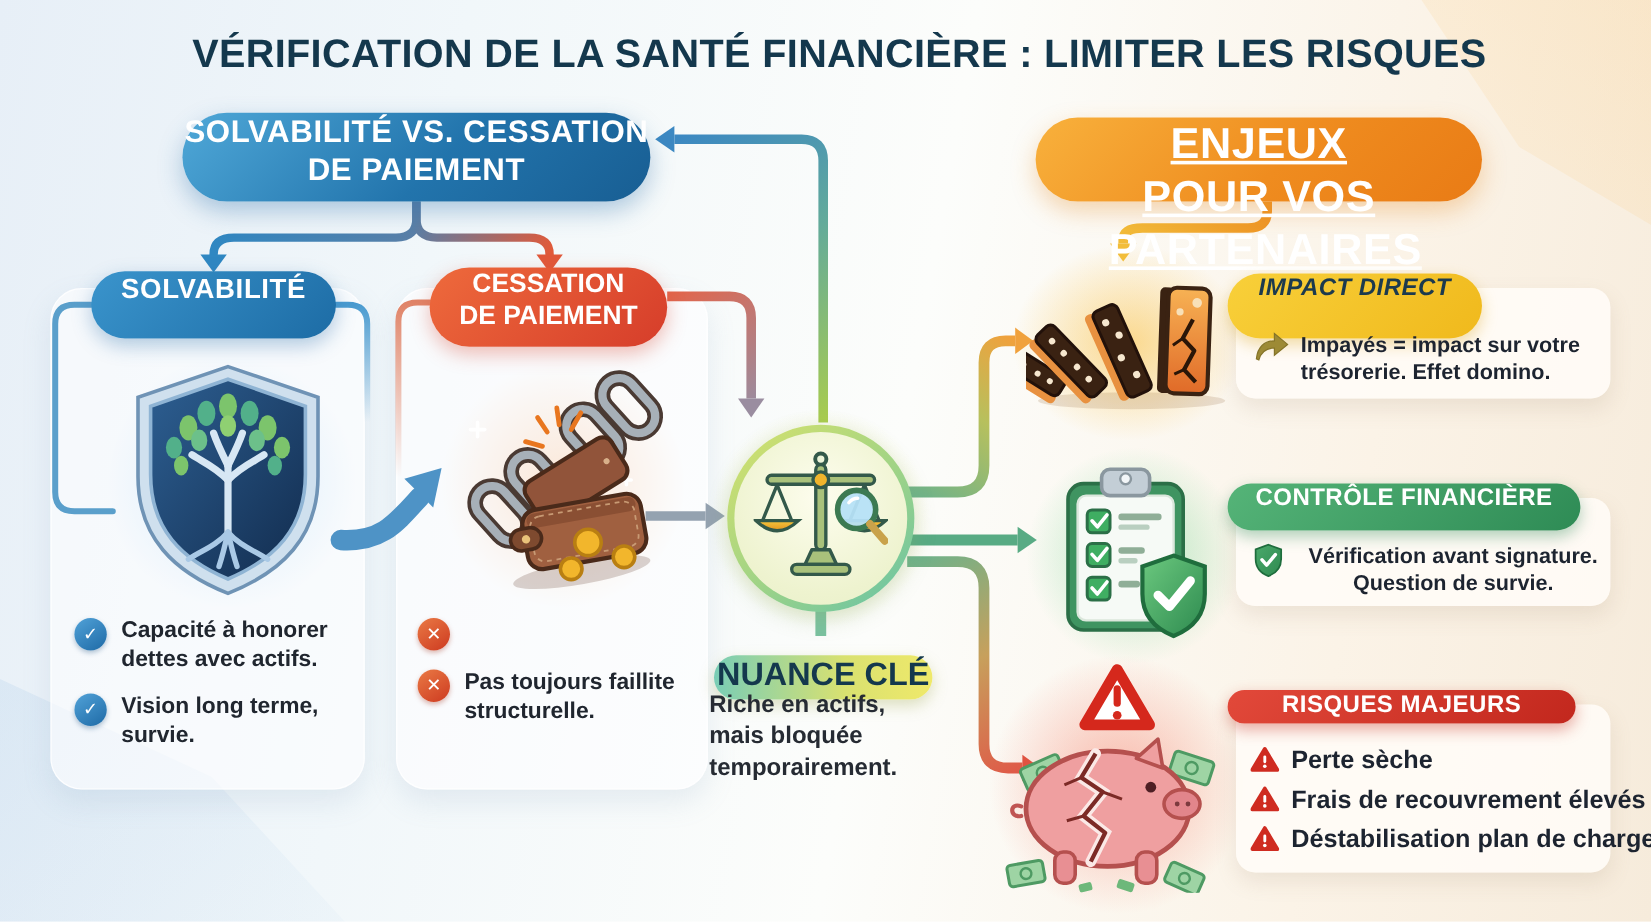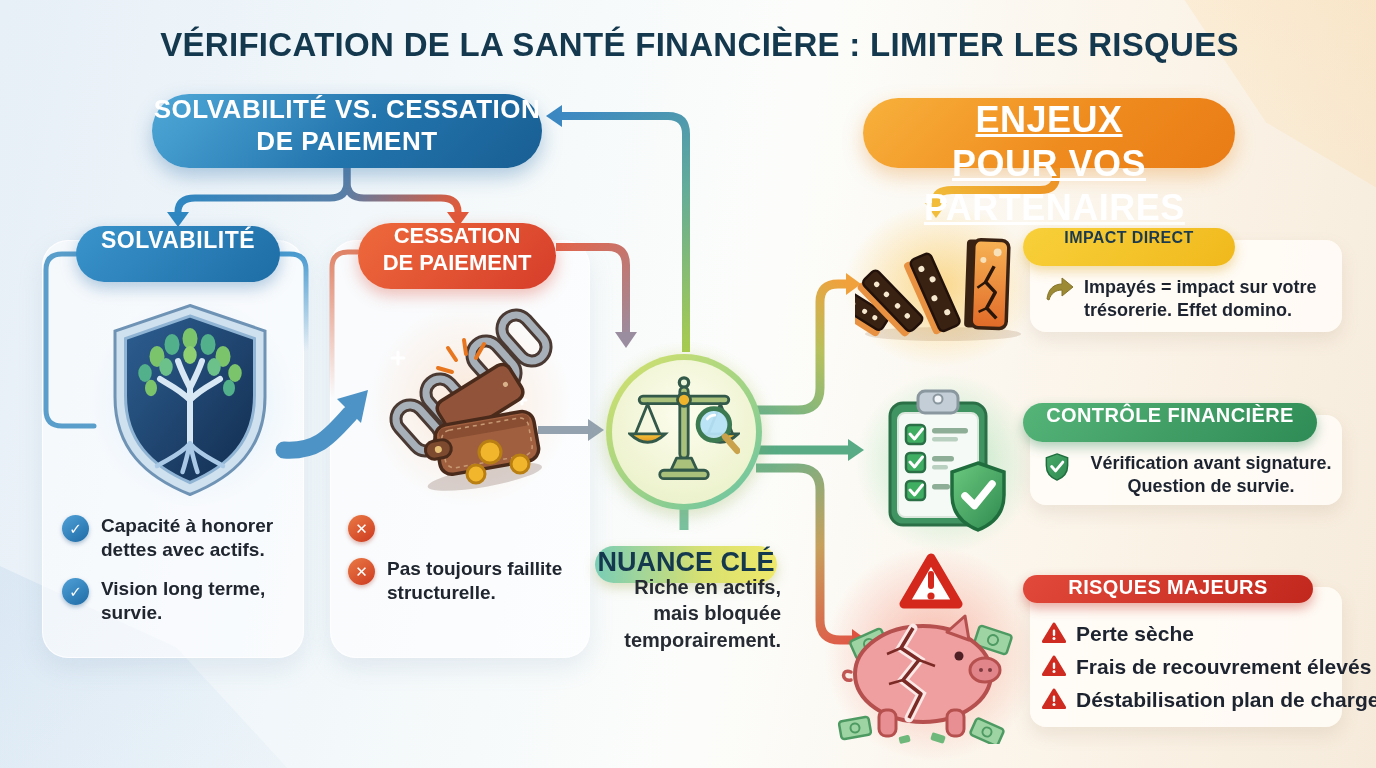--- a/index.html
+++ b/index.html
@@ -46,22 +46,22 @@
   #pill-partners{left:863px;top:98px;width:372px;height:70px;font-size:36px;letter-spacing:.5px;
     background:linear-gradient(135deg,#f8b13c,#ef8c1f 55%,#e97b15);box-shadow:0 8px 20px rgba(230,140,40,.35);text-decoration:underline;}
   #pill-partners span{width:250px;}
   #pill-solvency{left:76px;top:226px;width:204px;height:56px;font-size:23px;letter-spacing:.5px;
     background:linear-gradient(135deg,#3a94cc,#1d6ca5);box-shadow:0 6px 16px rgba(40,110,170,.35);}
   #pill-cessation{left:358px;top:223px;width:198px;height:66px;font-size:22px;
     background:linear-gradient(135deg,#ee6a3c,#d63d2a);box-shadow:0 6px 16px rgba(215,70,45,.35);}
   #pill-cessation span{width:160px;}
   #pill-nuance{left:595px;top:546px;width:182px;height:37px;font-size:27px;color:#14384d;
     background:linear-gradient(90deg,#79cdb6,#d9e170 60%,#efe96a);box-shadow:0 5px 12px rgba(160,170,80,.35);}
-  #pill-impact{left:1023px;top:228px;width:212px;height:38px;font-size:16px;color:#1c3a4e;letter-spacing:.4px;
-    background:linear-gradient(135deg,#f8d03a,#f0b91c);box-shadow:0 5px 12px rgba(220,170,40,.4);}
+  #pill-impact{left:1023px;top:228px;width:212px;height:54px;font-size:20px;color:#1c3a4e;letter-spacing:.4px;
+    background:linear-gradient(135deg,#f8d03a,#f0b91c);box-shadow:0 5px 12px rgba(220,170,40,.4);font-style:italic;}
   #pill-control{left:1023px;top:403px;width:294px;height:39px;font-size:20px;letter-spacing:.4px;
     background:linear-gradient(135deg,#55b478,#2e8b55);box-shadow:0 5px 12px rgba(50,140,90,.4);}
   #pill-risks{left:1023px;top:575px;width:290px;height:28px;font-size:20px;letter-spacing:.4px;
     background:linear-gradient(135deg,#e2493a,#c2271d);box-shadow:0 5px 12px rgba(195,45,30,.4);}
 
   .icon-box{position:absolute;z-index:3;}
   #icon-shield{left:100px;top:300px;width:180px;height:200px;}
   #icon-chain{left:372px;top:300px;width:200px;height:200px;}
   #icon-domino{left:855px;top:220px;width:170px;height:122px;}
   #icon-clipboard{left:870px;top:383px;width:150px;height:152px;}
@@ -77,21 +77,21 @@
   .bullets{position:absolute;z-index:3;width:250px;}
   #bullets-solvency{left:62px;top:514px;}
   #bullets-cessation{left:348px;top:514px;}
   .bullet{display:flex;gap:12px;margin-bottom:15px;font-size:19px;font-weight:bold;color:#20262f;line-height:1.27;}
   .bullet .btext{width:211px;}
   .bcircle{flex:0 0 auto;margin-top:1px;width:27px;height:27px;border-radius:50%;display:flex;
     align-items:center;justify-content:center;color:#fff;font-size:15px;font-weight:bold;}
   .bcircle.blue{background:linear-gradient(145deg,#51a2d8,#1e6aa6);box-shadow:0 2px 4px rgba(30,80,130,.35);}
   .bcircle.red{background:linear-gradient(145deg,#ea7a45,#cd3a20);box-shadow:0 2px 4px rgba(160,50,25,.35);}
 
-  .nuance-text{position:absolute;left:591px;top:574px;width:190px;text-align:right;z-index:3;
+  .nuance-text{position:absolute;left:591px;top:574px;width:190px;text-align:left;z-index:3;
     font-size:20px;font-weight:bold;color:#262b33;line-height:1.32;}
 
   .rrow{position:absolute;display:flex;gap:10px;z-index:3;font-size:18px;font-weight:bold;color:#1d2430;line-height:1.3;}
   #row-impact{left:1044px;top:276px;}
   #row-impact .rtext{width:256px;}
   #row-control{left:1044px;top:452px;text-align:center;}
   #row-control .rtext{width:262px;}
   .risk-rows{position:absolute;left:1042px;top:622px;z-index:3;}
   .risk-row{display:flex;gap:10px;align-items:flex-start;margin-bottom:9px;font-size:21px;font-weight:bold;color:#1d2430;white-space:nowrap;}
   .ricon{flex:0 0 auto;}

